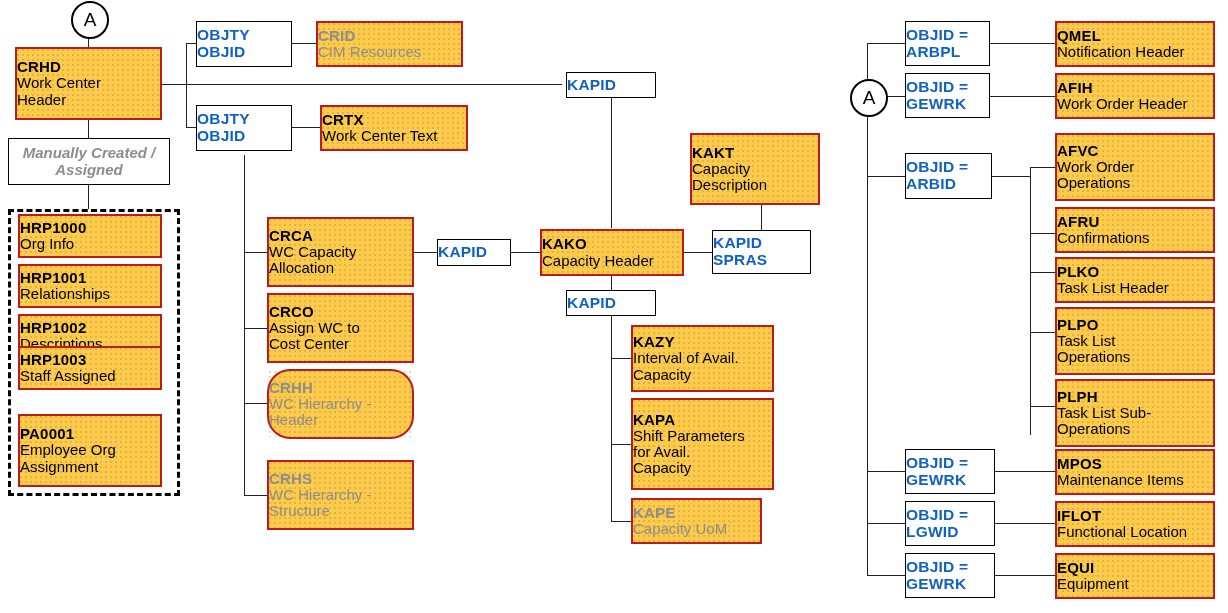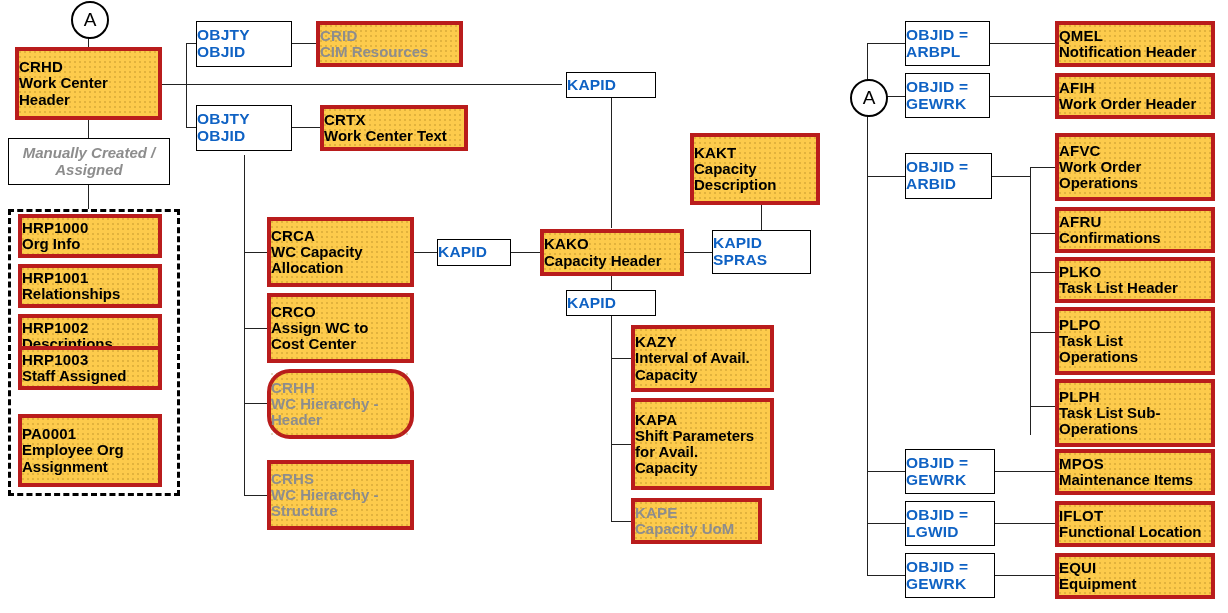--- a/index.html
+++ b/index.html
@@ -25,41 +25,41 @@
     display: flex;
     flex-direction: column;
     align-items: flex-start;
     justify-content: center;
     text-align: center;
     line-height: 1.08;
     z-index: 5;
   }
   .tbl {
     background: #fdcb4c;
-    border: 4px solid #b91c1c;
+    border: 2px solid #b91c1c;
     color: #000000;
     font-size: 15px;
   }
   
   .tbl::before {
     content: "";
     position: absolute;
     inset: 0;
     pointer-events: none;
     background-image:
       radial-gradient(circle at 1px 1px, rgba(150,110,20,.33) .7px, transparent .8px);
     background-size: 5px 5px;
     opacity: .85;
   }
   .tbl > * { position: relative; z-index: 1; }
   .tbl .code {
     font-weight: bold;
     letter-spacing: .2px;
   }
-  .tbl .desc { font-weight: bold; }
+  .tbl .desc { font-weight: normal; }
   
   .tbl.muted .code, .tbl.muted .desc { color: #8d8d8d; }
 
   
   .key {
     background: #ffffff;
     border: 1px solid #000000;
     color: #0f62c4;
     font-size: 15.5px;
     font-weight: bold;

